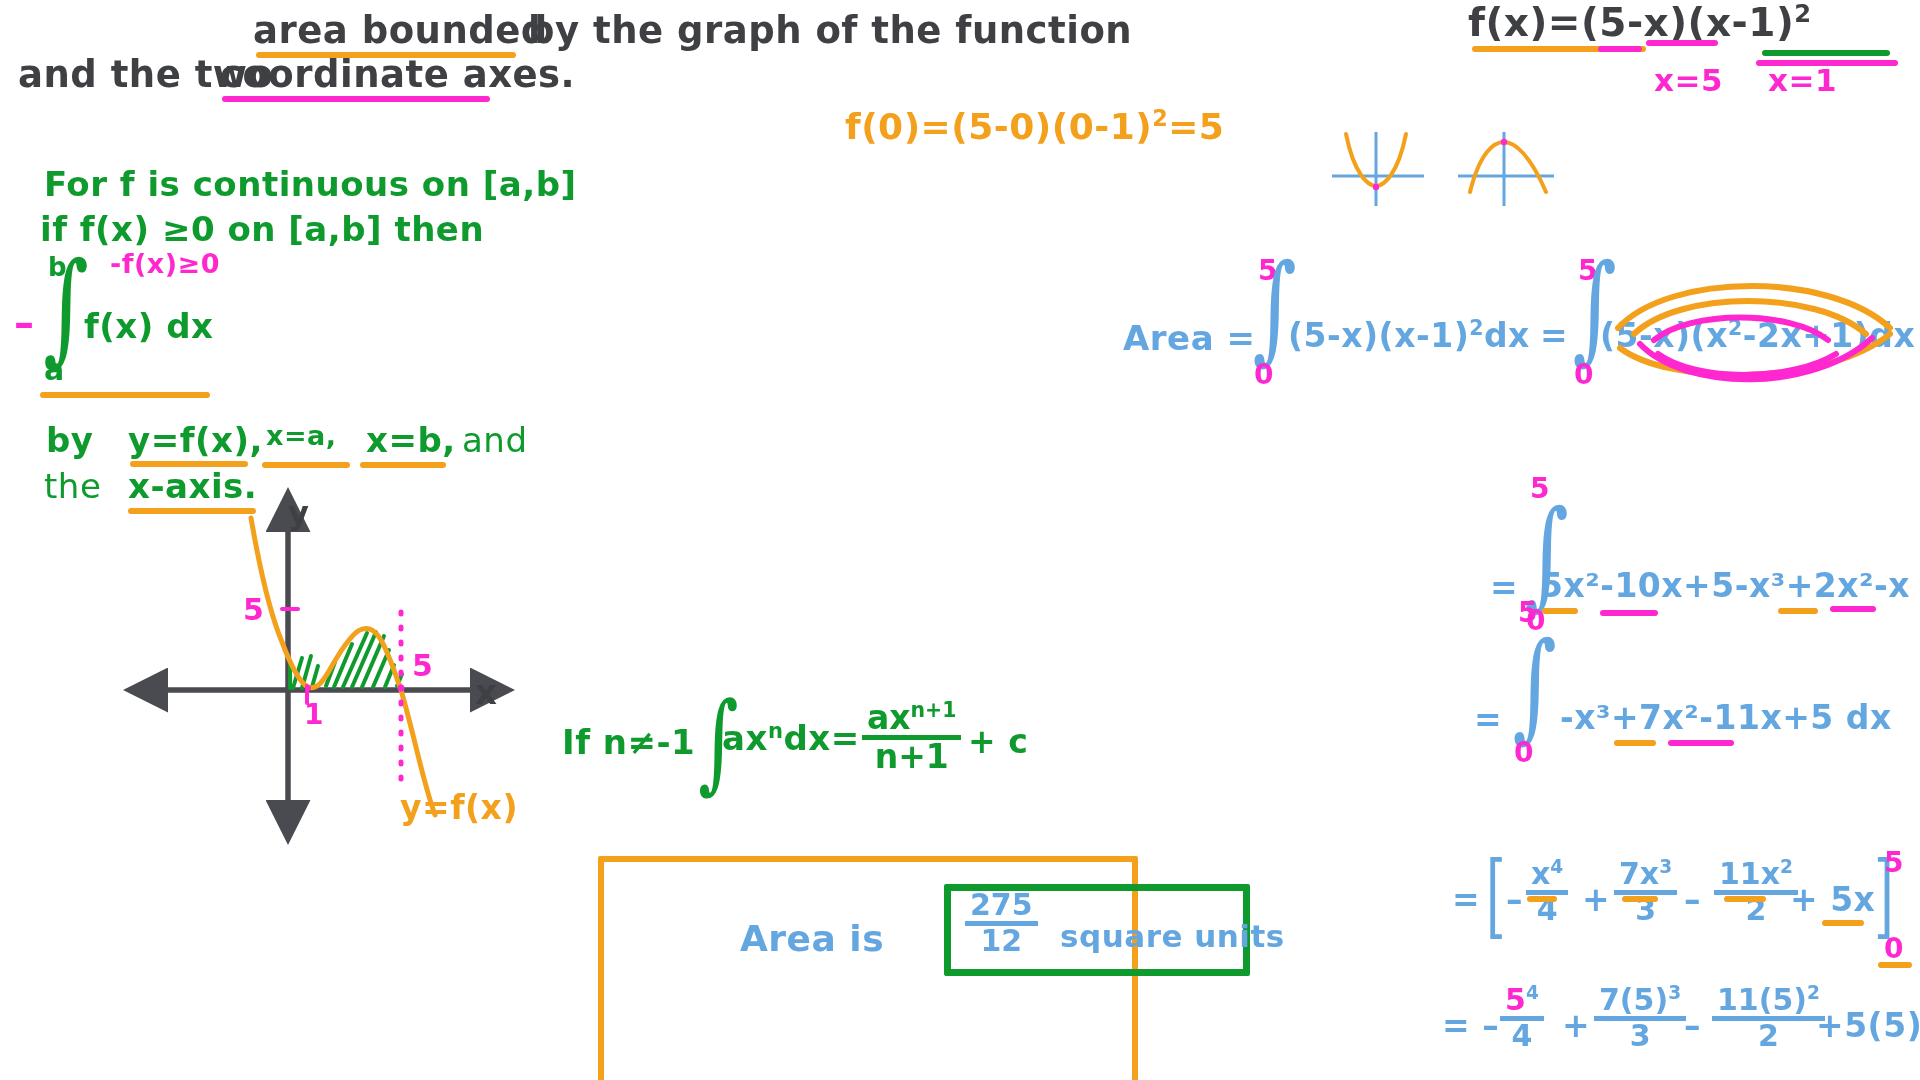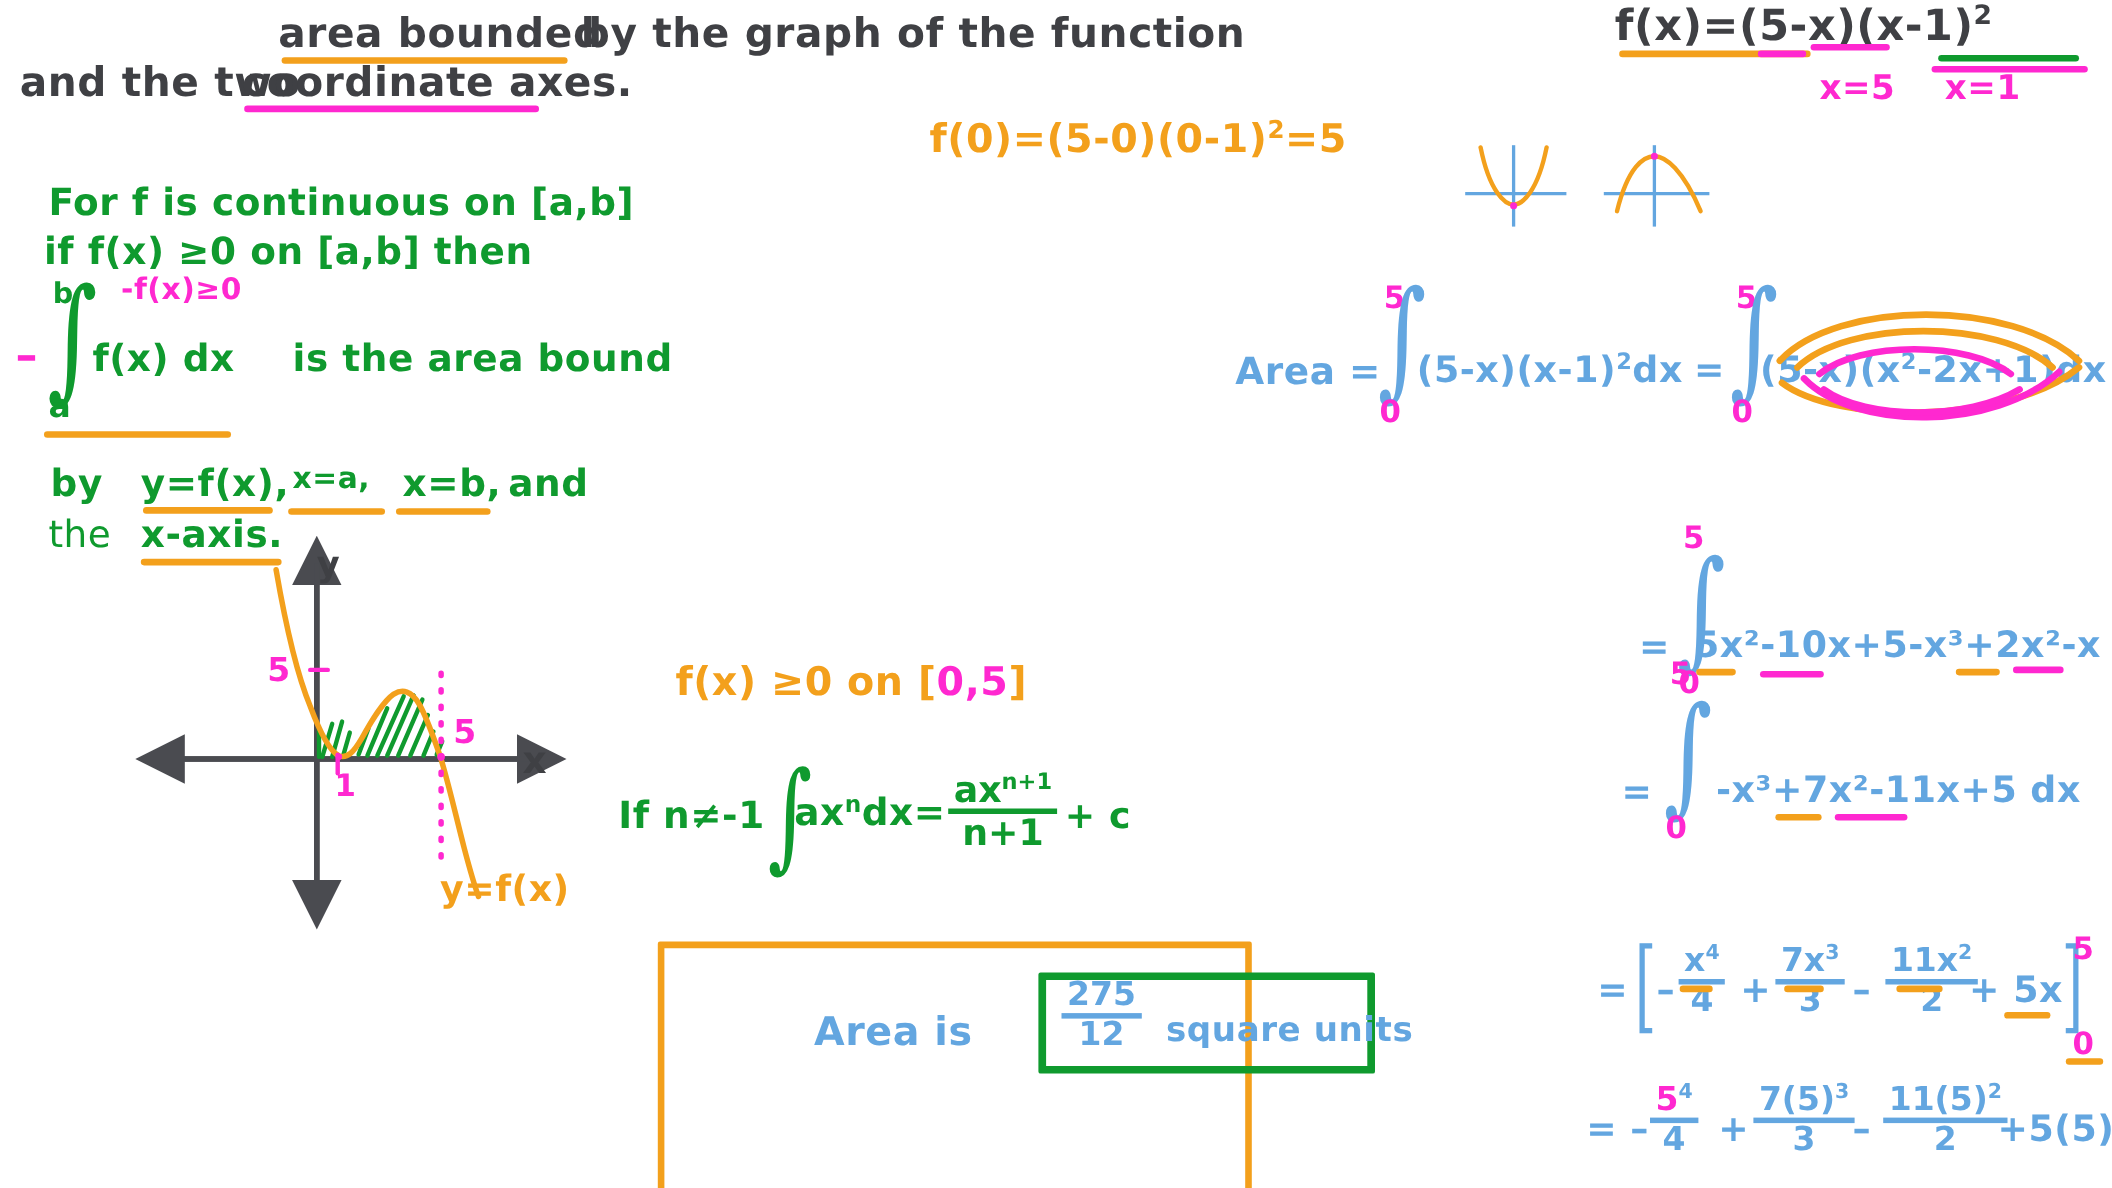--- a/index.html
+++ b/index.html
@@ -100,31 +100,30 @@
 
   <div class="abs hand hw-green ink-green" style="left:44px;top:163px;font-size:34px;">For f is continuous on [a,b]</div>
   <div class="abs hand hw-green ink-green" style="left:40px;top:208px;font-size:34px;">if  f(x) ≥0   on [a,b] then</div>
   <div class="abs hand ink-magenta" style="left:110px;top:248px;font-size:27px;font-weight:bold;">-f(x)≥0</div>
 
   <div class="abs hand ink-magenta" style="left:14px;top:300px;font-size:40px;font-weight:bold;">–</div>
   <div class="abs hand ink-green" style="left:48px;top:252px;font-size:26px;font-weight:bold;">b</div>
   <div class="abs ink-green intsign" style="left:34px;top:246px;font-size:122px;line-height:122px;">∫</div>
   <div class="abs hand ink-green" style="left:44px;top:352px;font-size:30px;font-weight:bold;">a</div>
   <div class="abs hand ink-green" style="left:84px;top:306px;font-size:34px;font-weight:bold;">f(x) dx</div>
-  <div class="abs hand ink-green" style="left:266px;top:306px;font-size:34px;font-weight:bold;">is the area   bound</div>
   <div class="ul ul-orange" style="left:40px;top:392px;width:170px;"></div>
 
   <div class="abs hand ink-green" style="left:46px;top:420px;font-size:34px;font-weight:bold;">by</div>
   <div class="abs hand ink-green" style="left:128px;top:420px;font-size:34px;font-weight:bold;">y=f(x),</div>
   <div class="ul ul-orange" style="left:130px;top:461px;width:118px;"></div>
   <div class="abs hand ink-green" style="left:266px;top:420px;font-size:27px;font-weight:bold;">x=a,</div>
   <div class="ul ul-orange" style="left:262px;top:462px;width:88px;"></div>
   <div class="abs hand ink-green" style="left:366px;top:420px;font-size:34px;font-weight:bold;">x=b,</div>
   <div class="ul ul-orange" style="left:360px;top:462px;width:86px;"></div>
-  <div class="abs hand ink-green" style="left:462px;top:420px;font-size:34px;font-weight:bold;">and</div>
+  <div class="abs hand ink-green" style="left:462px;top:420px;font-size:34px;font-weight:normal;">and</div>
 
   <div class="abs hand ink-green" style="left:44px;top:466px;font-size:34px;font-weight:normal;">the</div>
   <div class="abs hand ink-green" style="left:128px;top:466px;font-size:34px;font-weight:bold;">x-axis.</div>
   <div class="ul ul-orange" style="left:128px;top:508px;width:128px;"></div>
 
   <svg class="overlay" style="left:130px;top:490px;width:400px;height:350px;">
 
     <defs>
       <marker id="ar" markerWidth="9" markerHeight="9" refX="4" refY="4.5" orient="auto">
         <path d="M0,0 L9,4.5 L0,9 z" fill="#4a4b50"></path>
@@ -167,24 +166,20 @@
     <circle cx="271" cy="198" r="3.5" fill="#ff28d0"></circle>
   </svg>
 
   <div class="abs hand ink-dark" style="left:288px;top:494px;font-size:32px;font-weight:bold;">y</div>
   <div class="abs hand ink-dark" style="left:475px;top:672px;font-size:34px;font-weight:bold;">x</div>
   <div class="abs hand ink-magenta" style="left:243px;top:592px;font-size:30px;font-weight:bold;">5</div>
   <div class="abs hand ink-magenta" style="left:304px;top:698px;font-size:28px;font-weight:bold;">1</div>
   <div class="abs hand ink-magenta" style="left:412px;top:648px;font-size:30px;font-weight:bold;">5</div>
   <div class="abs hand ink-orange" style="left:400px;top:788px;font-size:33px;font-weight:bold;">y=f(x)</div>
 
-  <div class="abs hand ink-orange" style="left:614px;top:600px;font-size:36px;font-weight:bold;">
-    <span>f(x) ≥0   on</span>
-    <span>[</span><span class="ink-magenta">0,5</span><span>]</span>
-  </div>
 
   <div class="abs hand ink-green" style="left:562px;top:722px;font-size:34px;font-weight:bold;">If n≠-1</div>
   <div class="abs ink-green intsign" style="left:690px;top:688px;font-size:108px;line-height:108px;">∫</div>
   <div class="abs hand ink-green" style="left:722px;top:718px;font-size:34px;font-weight:bold;">
     <span>ax</span><sup>n</sup><span>dx=</span>
   </div>
   <div class="abs ink-green frac" style="left:862px;top:700px;font-size:33px;font-weight:bold;">
     <span class="num"><span>ax</span><sup>n+1</sup></span>
     <span class="den">n+1</span>
   </div>

